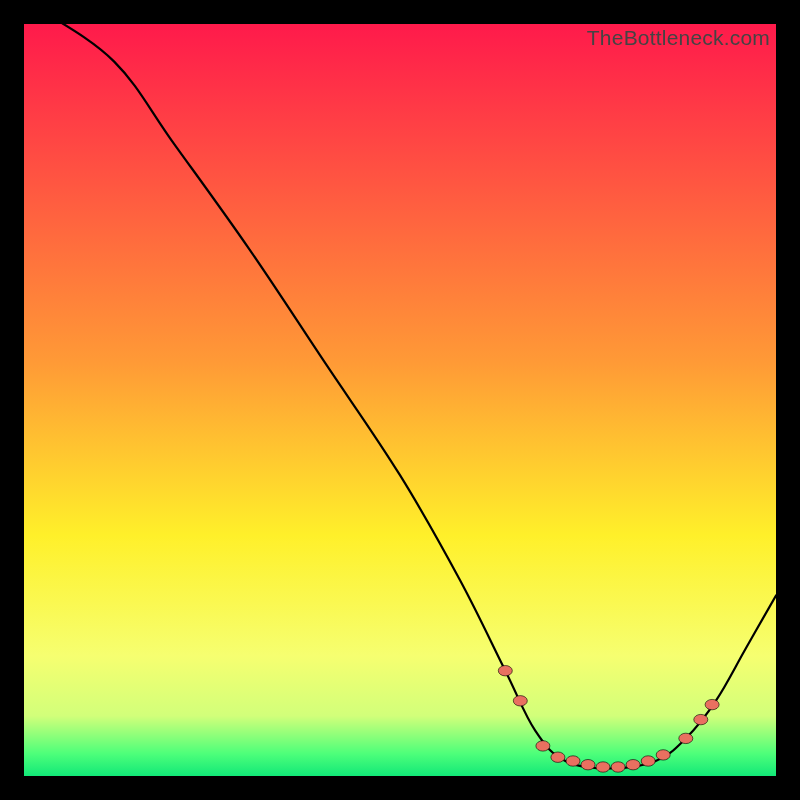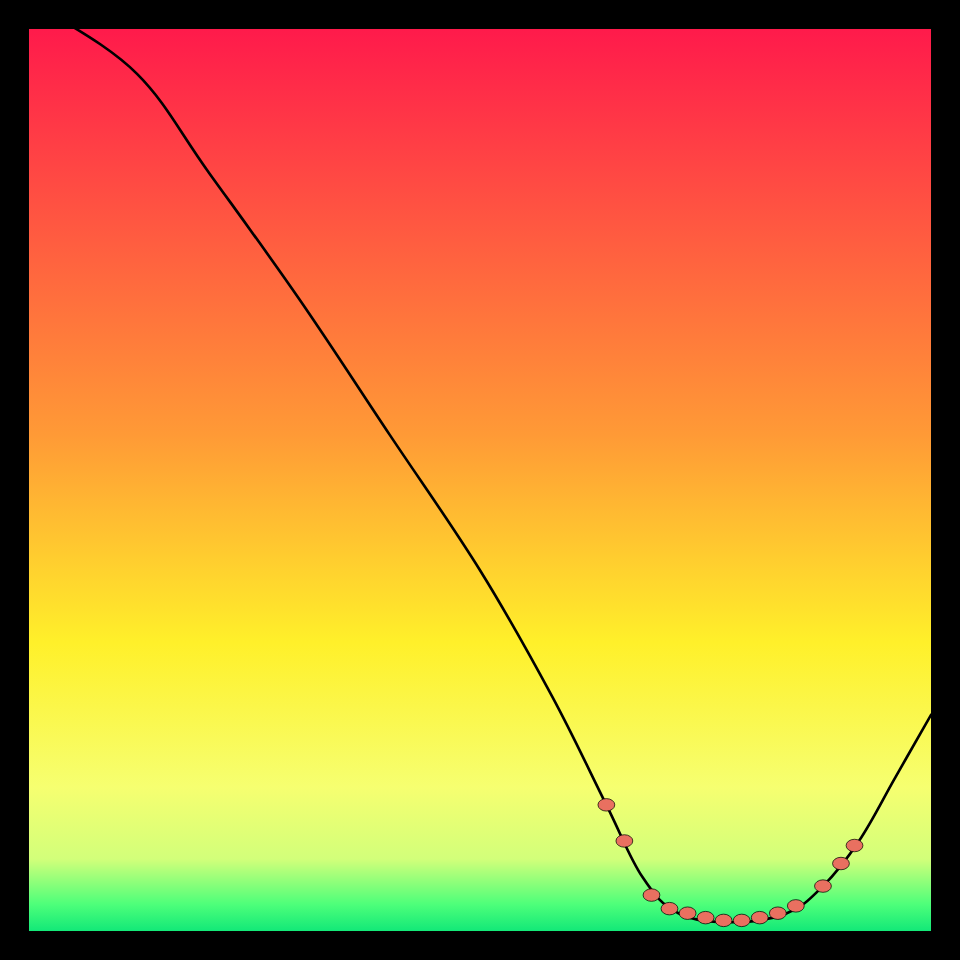--- a/index.html
+++ b/index.html
@@ -46,20 +46,21 @@
     fill: #e97060;
     stroke: #000;
     stroke-width: 0.6;
   }
 </style>
 </head>
 <body>
 
 <div class="stage">
   <div class="plot">
+    <div class="watermark">TheBottleneck.com</div>
     <svg id="chart-svg" width="752" height="752" viewBox="0 0 752 752">
       <defs>
         <linearGradient id="bg-grad" x1="0" y1="0" x2="0" y2="1">
             <stop offset="0.0%" stop-color="#ff1a4b"></stop>
             <stop offset="45.0%" stop-color="#ff9a36"></stop>
             <stop offset="68.0%" stop-color="#fff02a"></stop>
             <stop offset="84.0%" stop-color="#f6ff70"></stop>
             <stop offset="92.0%" stop-color="#d2ff7a"></stop>
             <stop offset="97.0%" stop-color="#4eff7a"></stop>
             <stop offset="100.0%" stop-color="#12e878"></stop>

